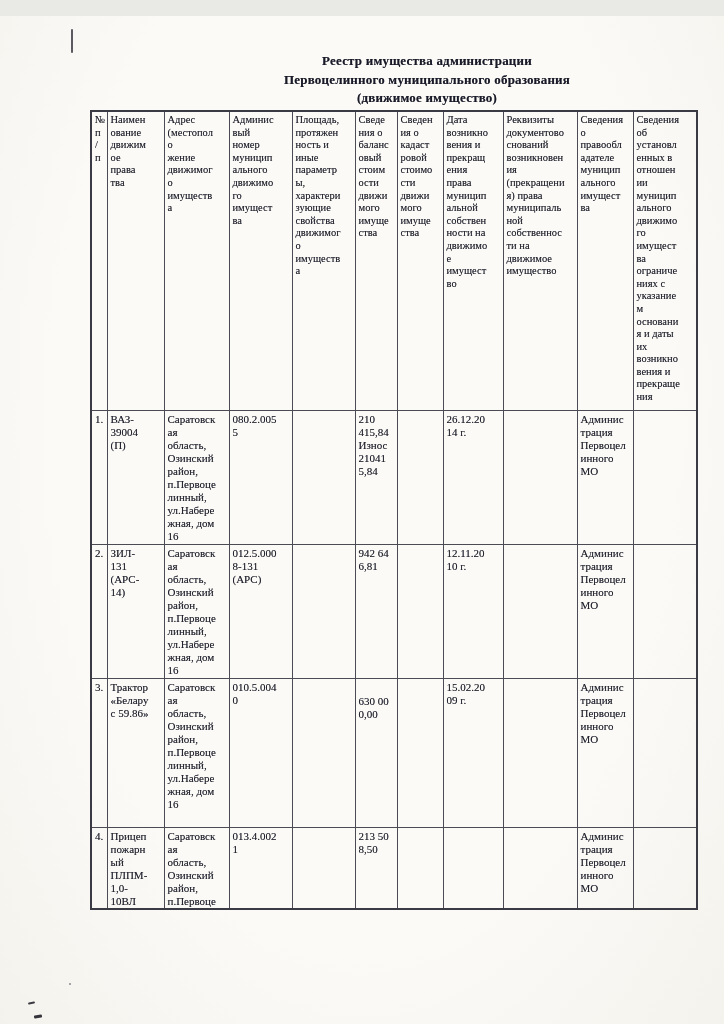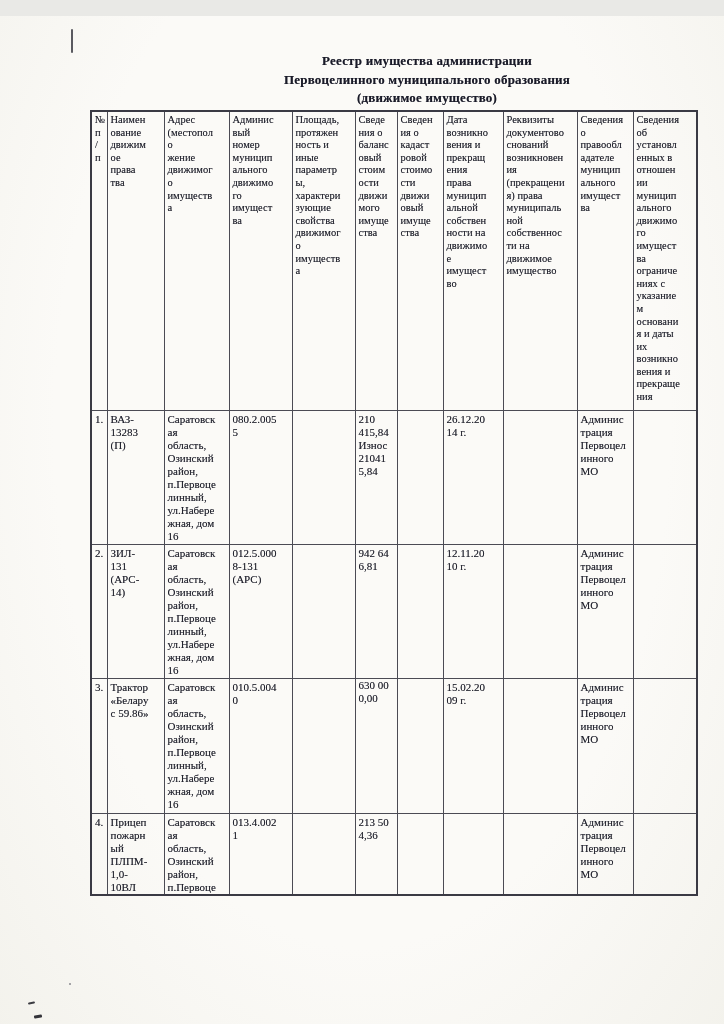--- a/index.html
+++ b/index.html
@@ -53,21 +53,21 @@
     height: 296px;
   }
   .reg-table td {
     font-size: 11px;
     line-height: 13px;
   }
   tr.row-1 td { height: 131px; }
   tr.row-2 td { height: 131px; }
   tr.row-3 td { height: 132px; }
   tr.row-4 td { height: 78px; }
-  td.offset-line { padding-top: 0; }
+  td.offset-line { padding-top: 16px; }
   
   .pen-mark {
     position: absolute;
     left: 71px; top: 13px;
     width: 2px; height: 24px;
     background: #5a5a60;
     border-radius: 1px;
   }
   .speck-1 {
     position: absolute;
@@ -172,21 +172,21 @@
 мого
 имуще
 ства</th>
         <th>Сведен
 ия о
 кадаст
 ровой
 стоимо
 сти
 движи
-овый
+мого
 имуще
 ства</th>
         <th>Дата
 возникно
 вения и
 прекращ
 ения
 права
 муницип
 альной
@@ -239,21 +239,21 @@
 возникно
 вения и
 прекраще
 ния</th>
       </tr>
     </thead>
     <tbody>
       <tr class="row-1">
         <td>1.</td>
         <td>ВАЗ-
-13283
+39004
 (П)</td>
         <td>Саратовск
 ая
 область,
 Озинский
 район,
 п.Первоце
 линный,
 ул.Набере
 жная, дом
@@ -352,21 +352,21 @@
         <td>Саратовск
 ая
 область,
 Озинский
 район,
 п.Первоце</td>
         <td>013.4.002
 1</td>
         <td></td>
         <td>213 50
-4,36</td>
+8,50</td>
         <td></td>
         <td></td>
         <td></td>
         <td>Админис
 трация
 Первоцел
 инного
 МО</td>
         <td></td>
       </tr>

